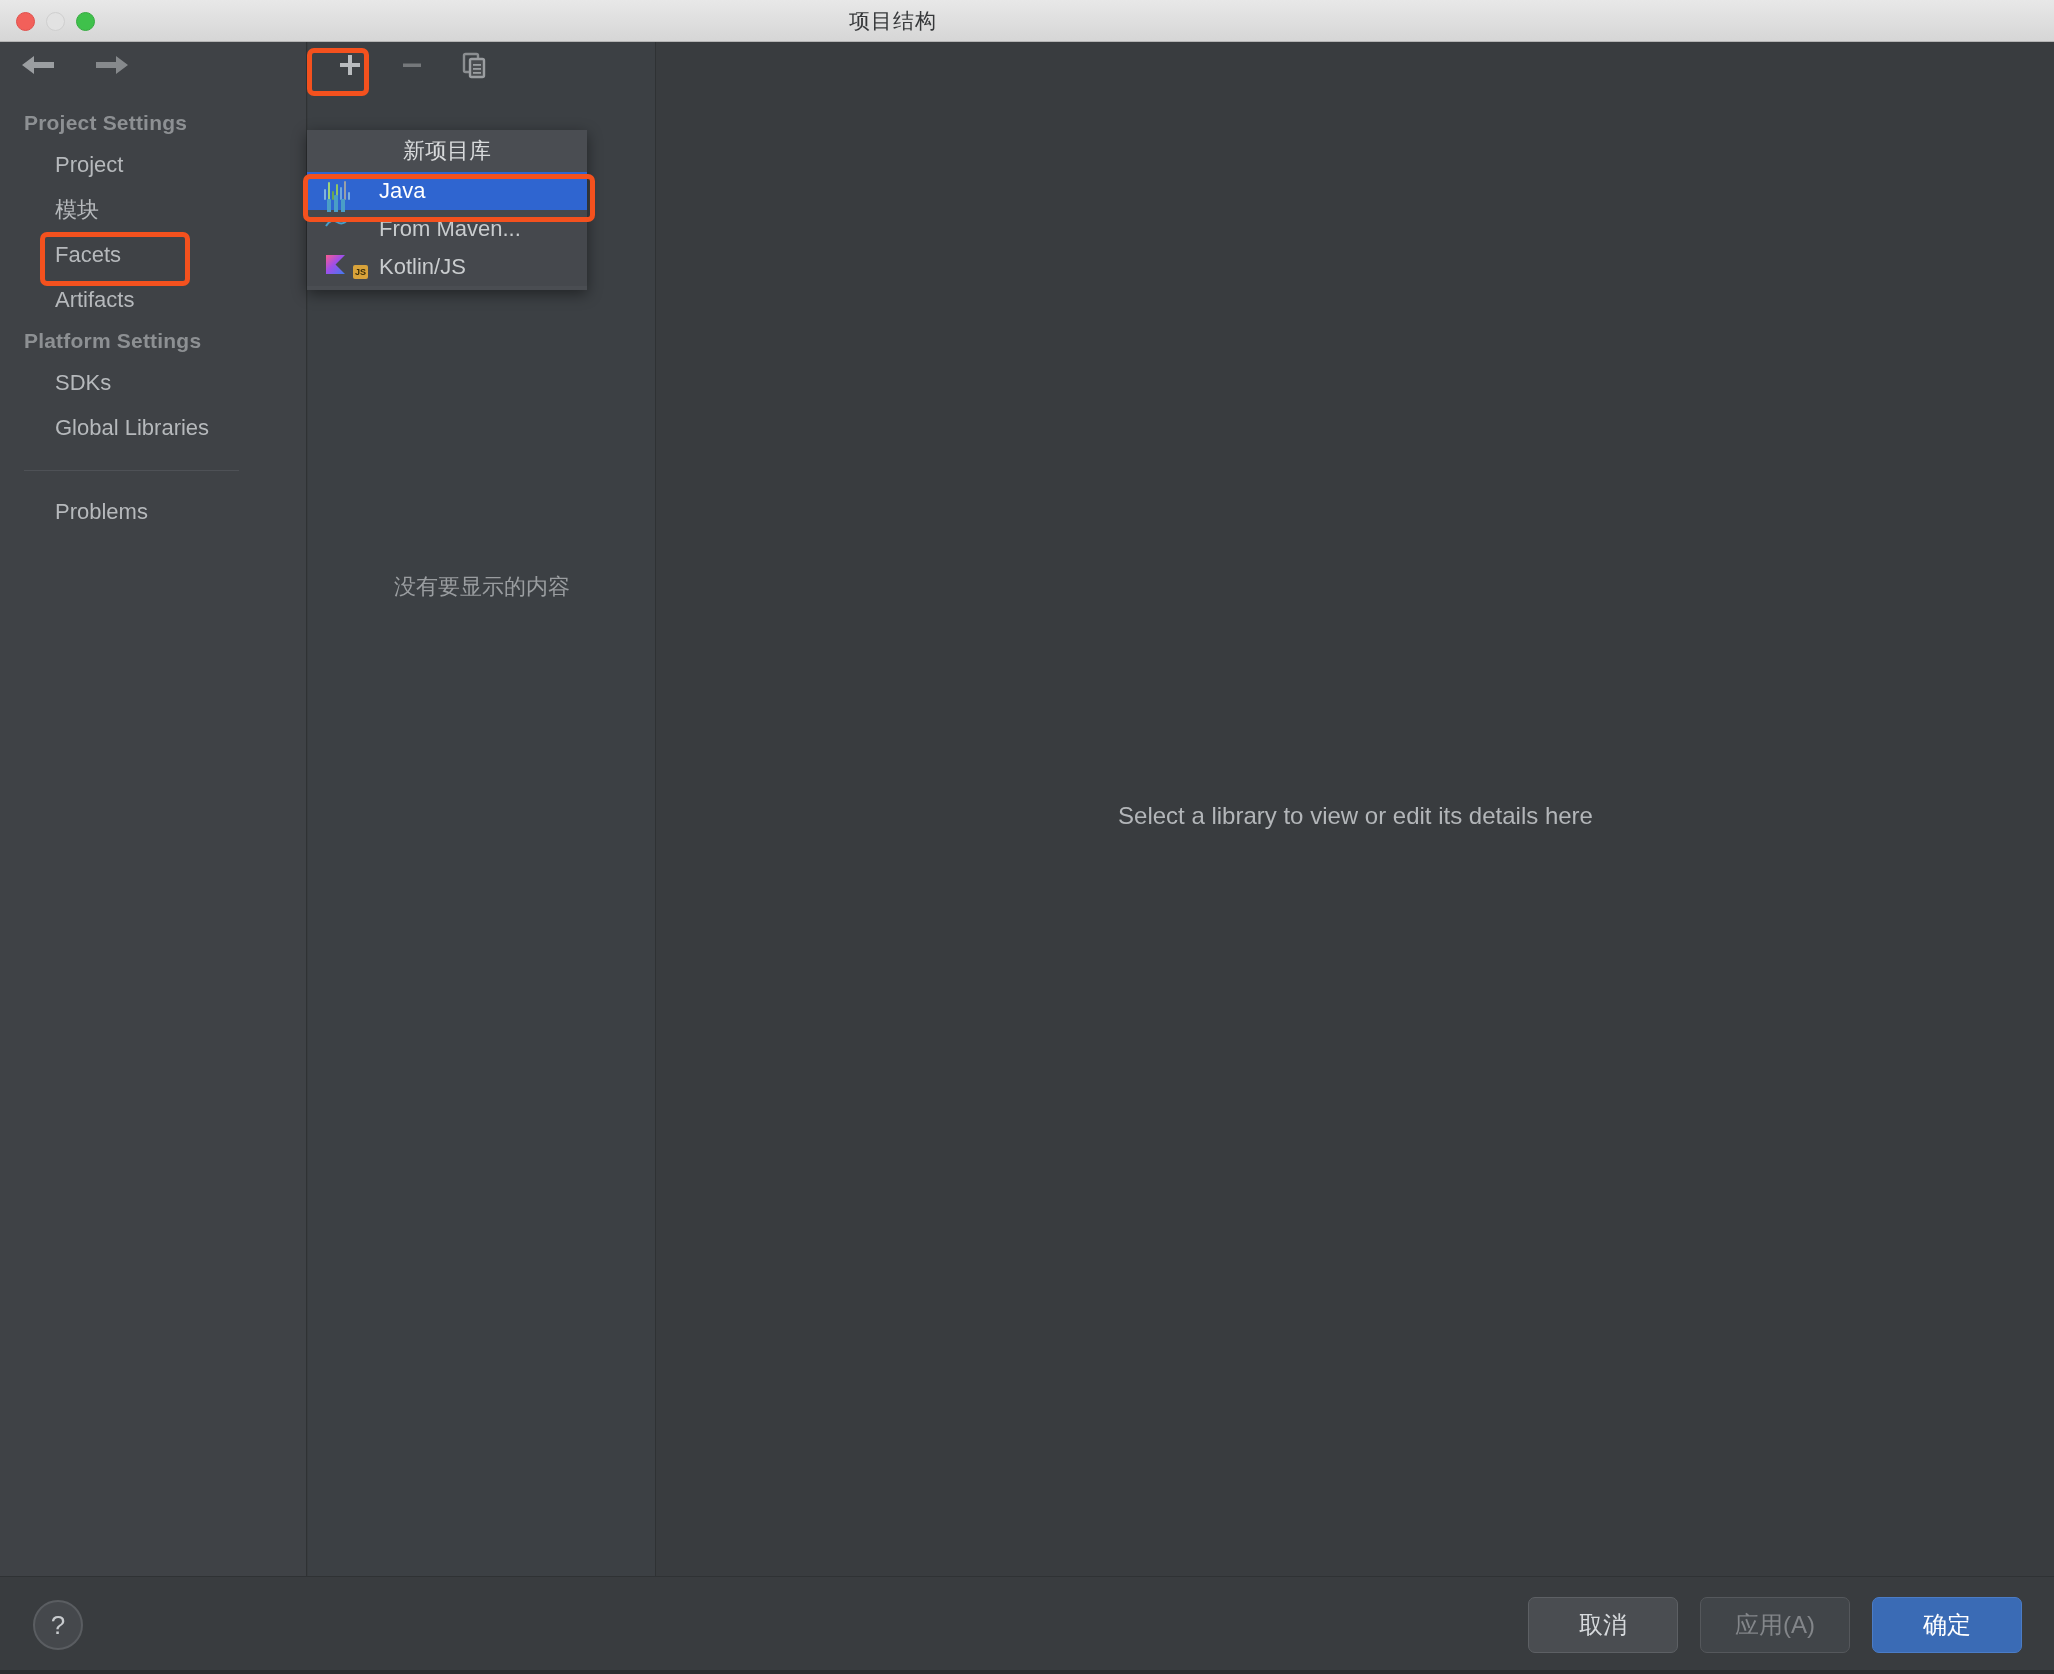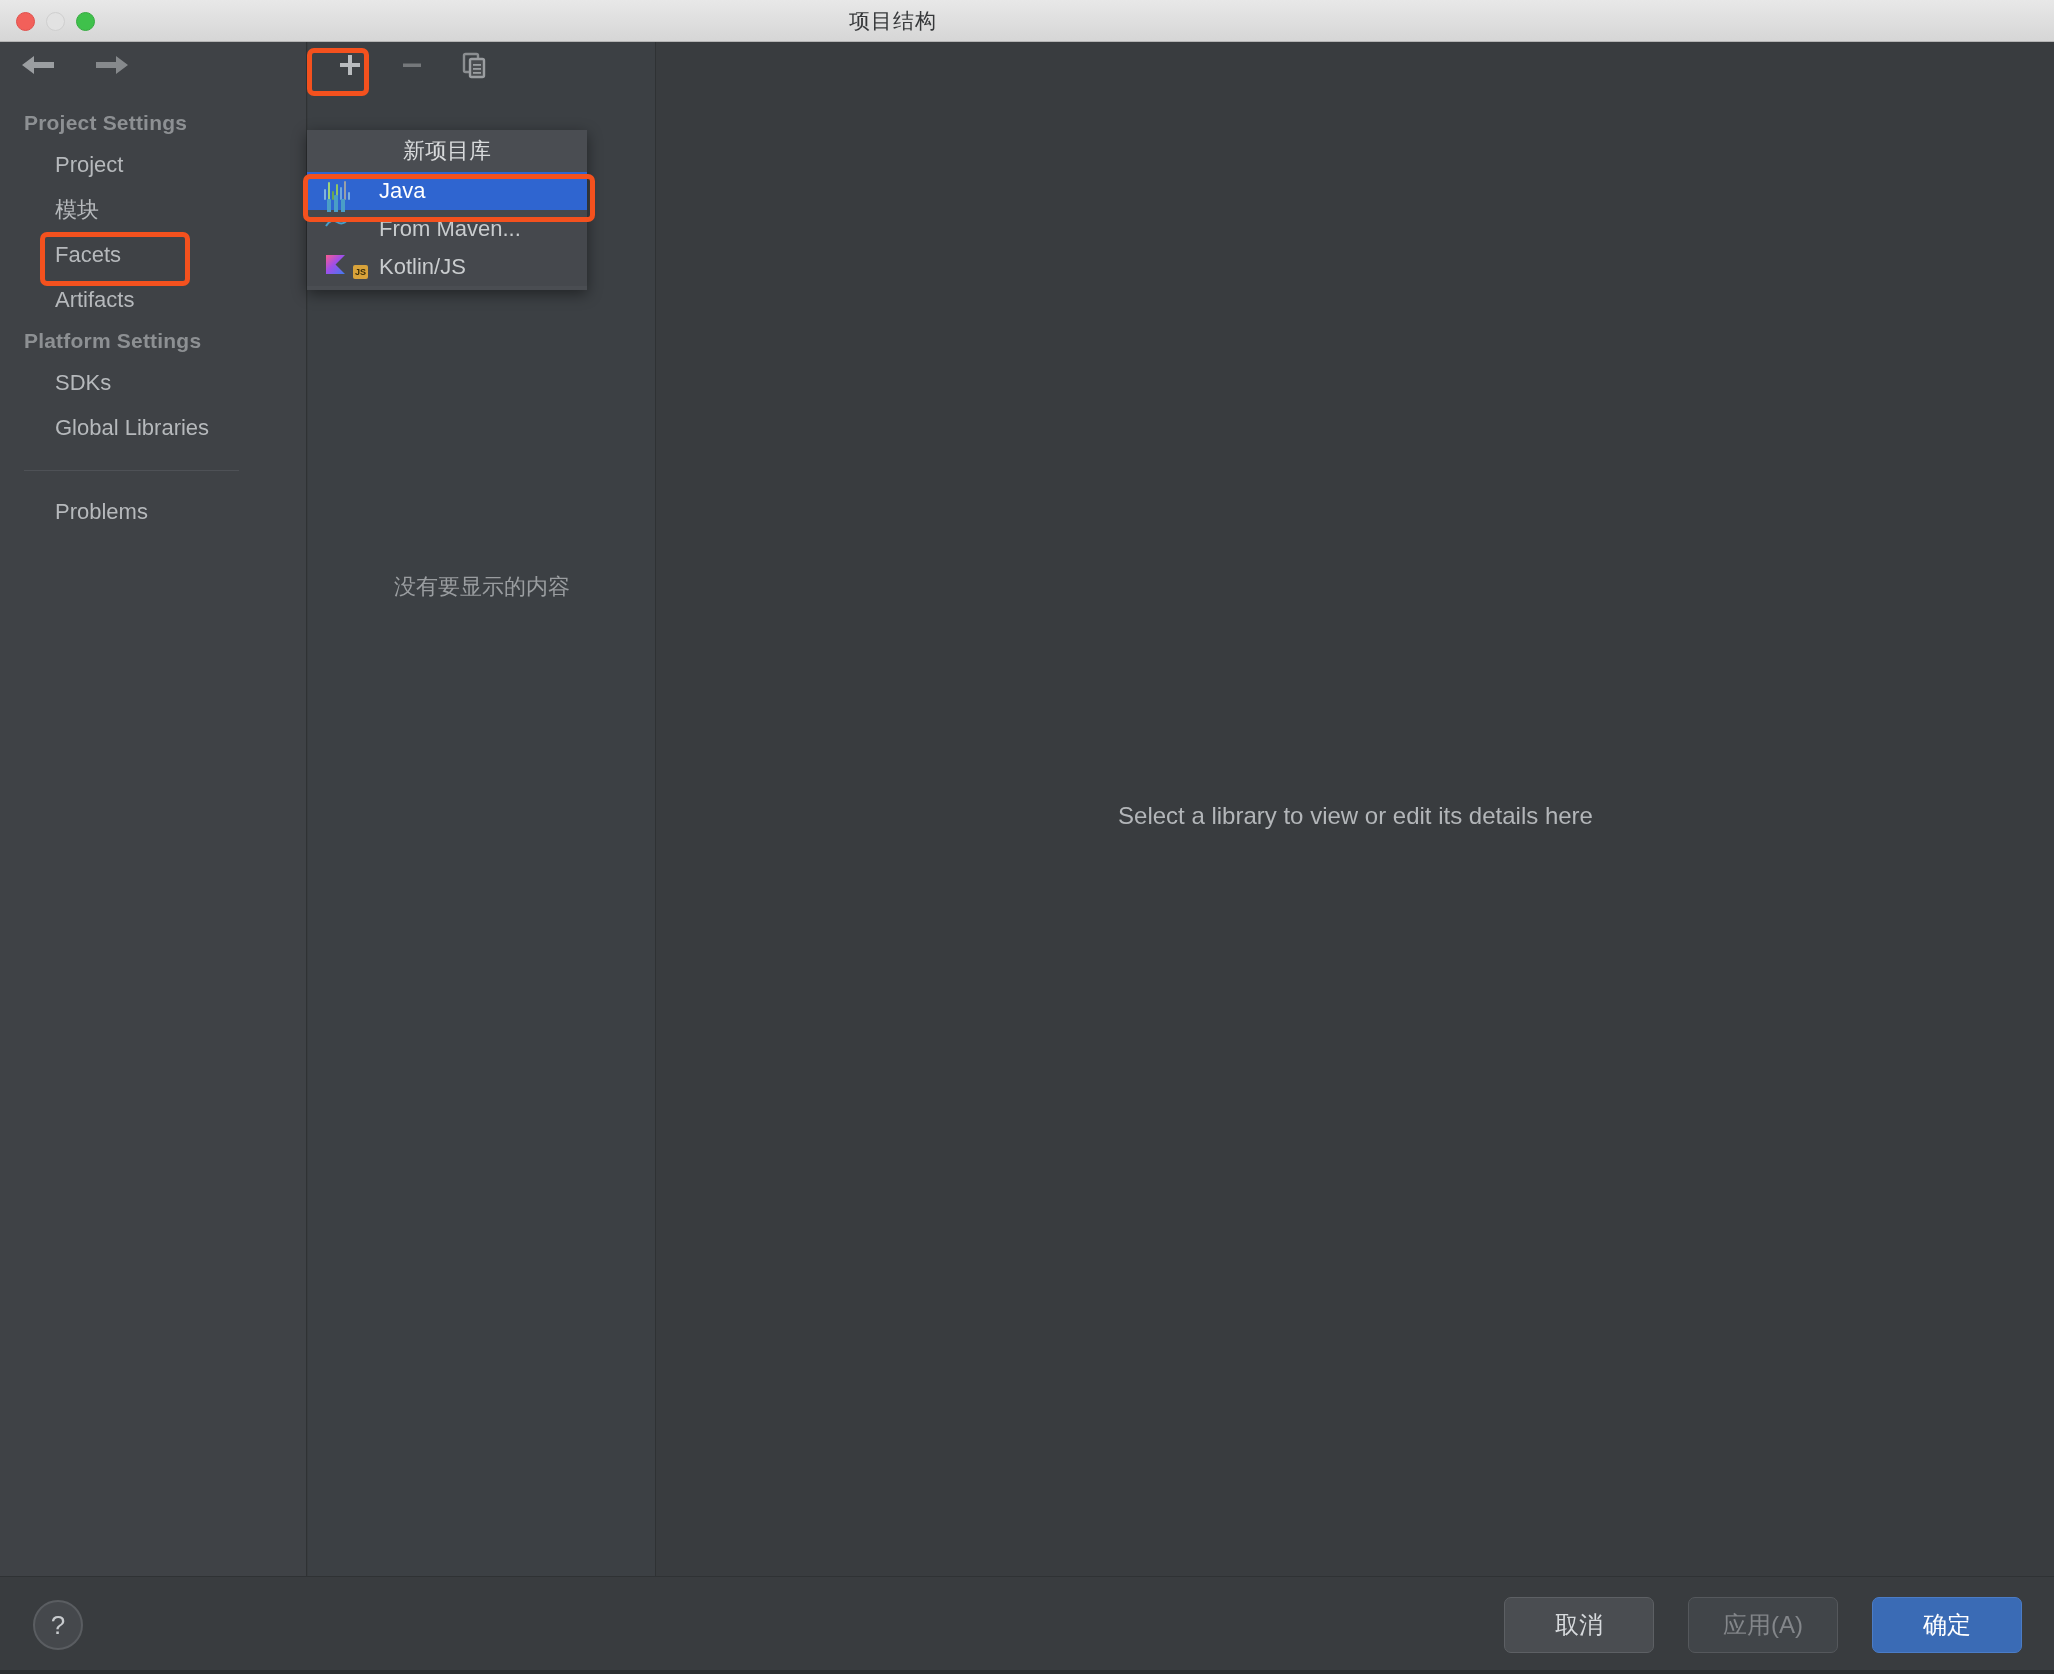--- a/index.html
+++ b/index.html
@@ -189,21 +189,21 @@
   .help-btn {
     position: absolute; left: 33px; top: 23px;
     width: 50px; height: 50px; border-radius: 50%;
     border: 2px solid #5a5d61;
     background: #45484c;
     color: #c8cbce; font-size: 26px;
     display: flex; align-items: center; justify-content: center;
   }
   .footer-buttons {
     position: absolute; right: 32px; top: 20px;
-    display: flex; align-items: flex-start; gap: 34px;
+    display: flex; align-items: flex-start; gap: 22px;
   }
   .btn {
     min-width: 150px; height: 56px;
     border-radius: 7px;
     display: flex; align-items: center; justify-content: center;
     font-size: 24px;
     padding: 0 26px;
   }
   .btn.secondary { background: #4a4d51; border: 1px solid #5d6064; color: #d7dadd; }
   .btn.disabled  { background: #414549; border: 1px solid #55585c; color: #83868a; }

